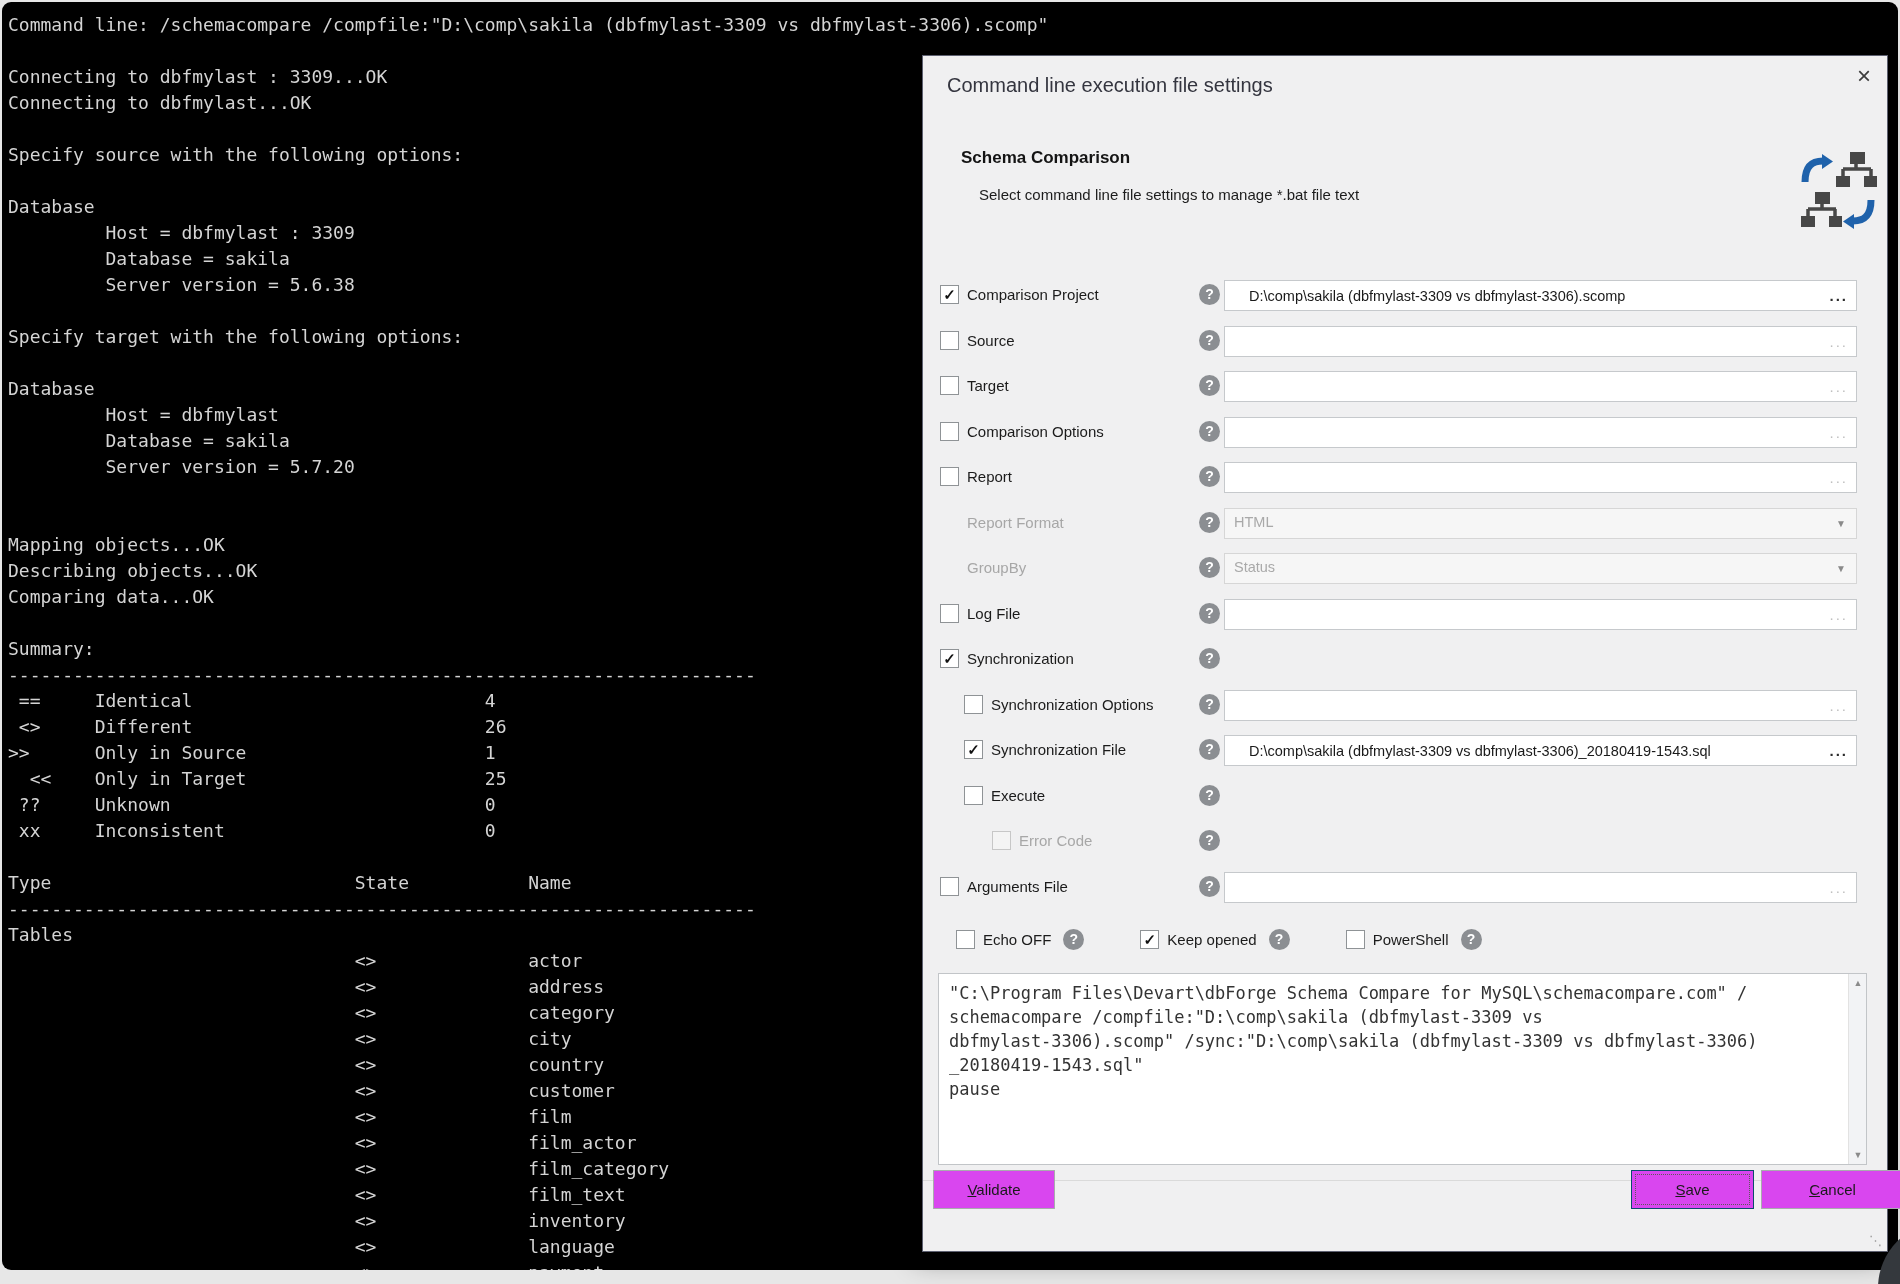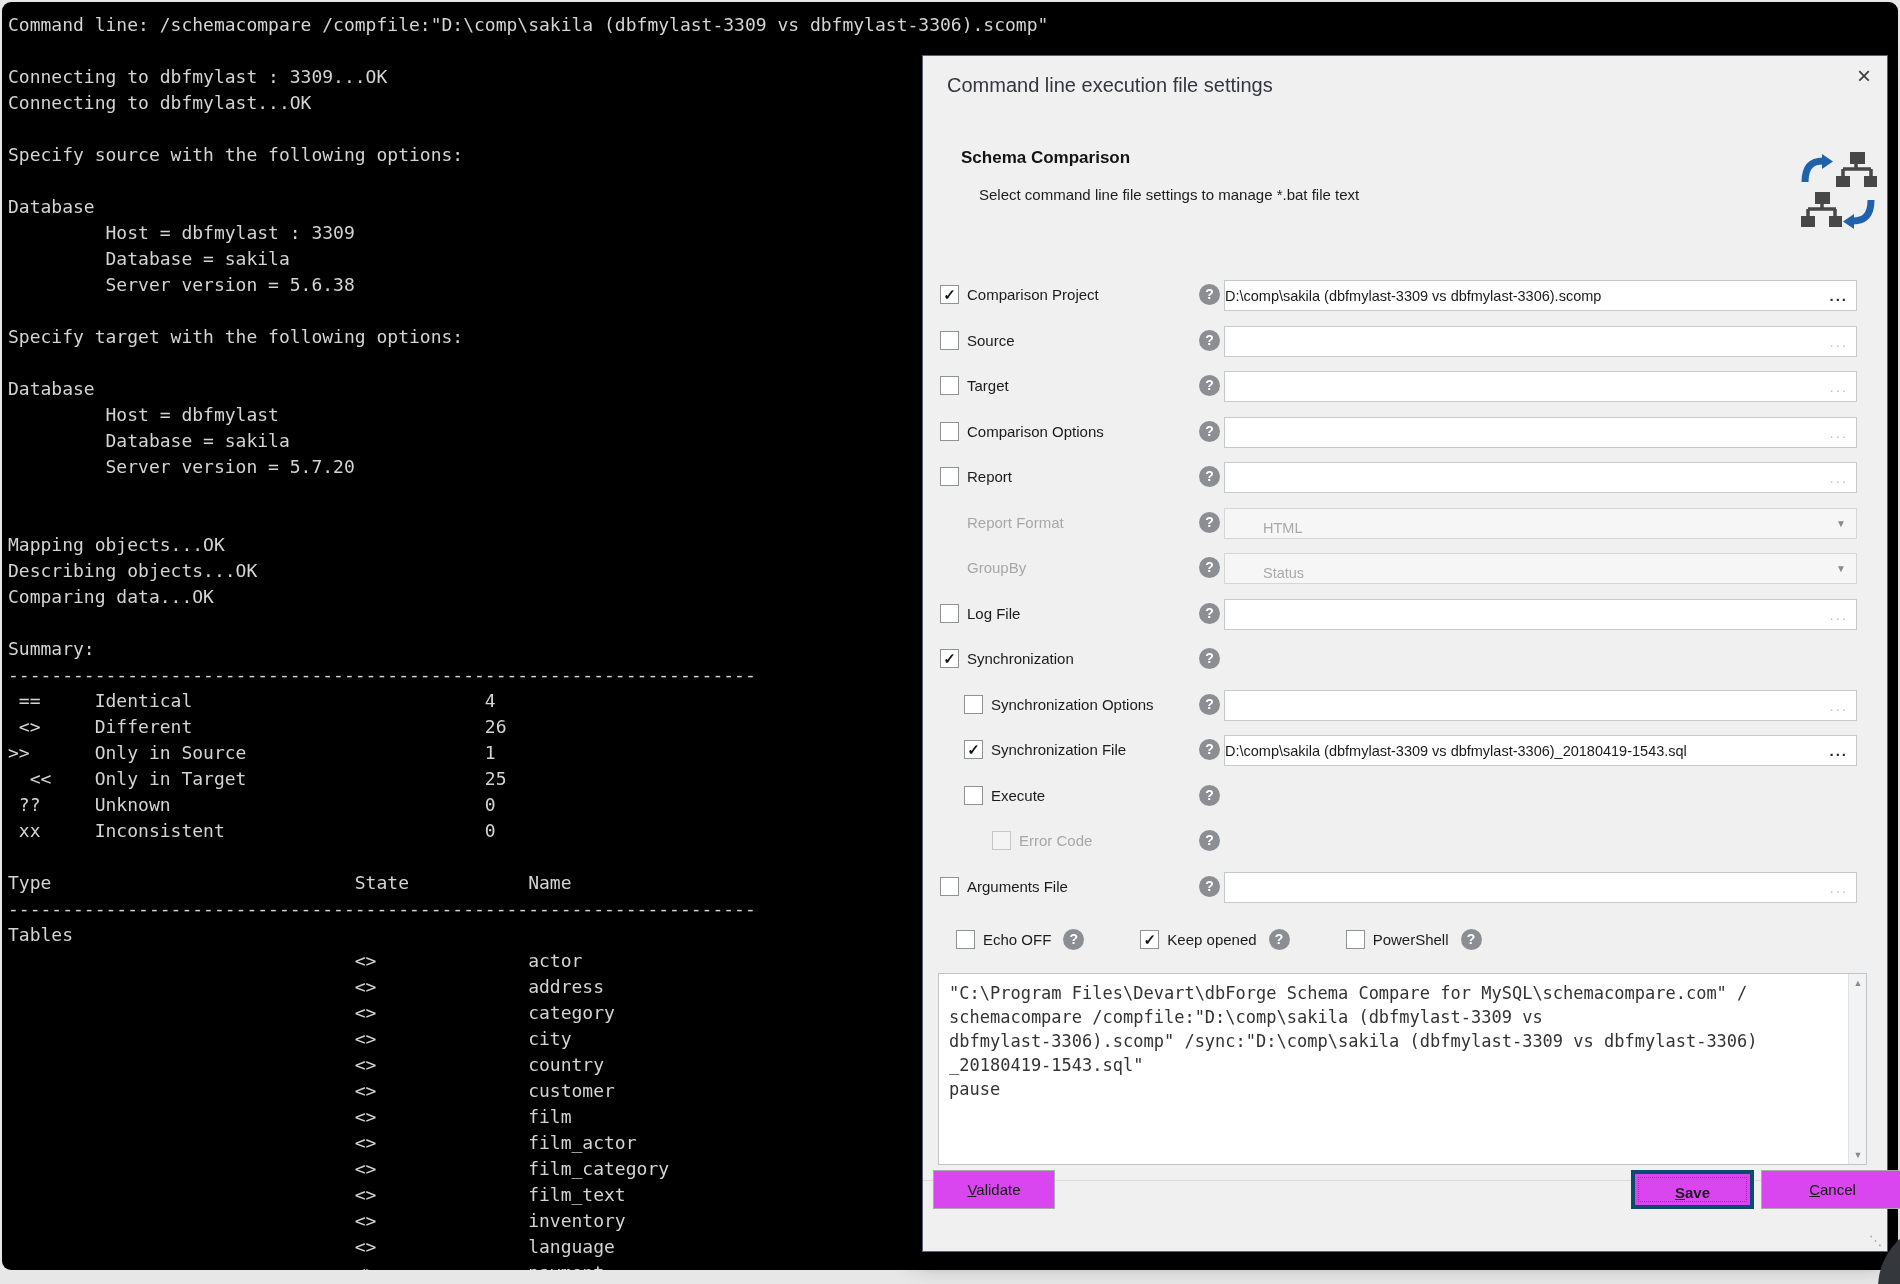--- a/index.html
+++ b/index.html
@@ -23,46 +23,46 @@
   .row { position:relative; height:45.5px; }
   .cb { position:absolute; top:12px; width:19px; height:19px; background:#fff; border:1px solid #8f9396; font-size:15px; font-weight:bold; color:#111; text-align:center; line-height:18px; cursor:pointer; }
   .row.ind0 .cb { left:17px; } .row.ind1 .cb { left:41px; } .row.ind2 .cb { left:69px; }
   .cb.disabled { border-color:#c7c7c7; background:#f4f4f4; }
   .lbl { position:absolute; top:13px; font-size:15px; color:#1b1b1b; white-space:nowrap; }
   .row.ind0 .lbl { left:44px; } .row.ind1 .lbl { left:68px; } .row.ind2 .lbl { left:96px; }
   .row.nocb .lbl { left:44px; }
   .lbl.disabled { color:#a7a7a7;text-align:right; }
   .help { position:absolute; left:276px; top:11px; width:21px; height:21px; border-radius:50%; background:#8b8e92; color:#fff; font-size:14px; font-weight:bold; text-align:center; line-height:21px; cursor:pointer; }
   .field { position:absolute; left:301px; top:7px; width:633px; height:31px; background:#fff; border:1px solid #c6c9cc; }
-  .field input { position:absolute; left:0; top:0; width:100%; height:100%; border:none; outline:none; background:transparent; font-family:"Liberation Sans", sans-serif; font-size:14.5px; color:#1a1a1a; padding:0 34px 0 0; }
+  .field input { position:absolute; left:0; top:0; width:100%; height:100%; border:none; outline:none; background:transparent; font-family:"Liberation Sans", sans-serif; font-size:14.5px; color:#1a1a1a; padding:0 34px 0 24px; }
   .dots { position:absolute; right:8px; top:6px; font-size:15px; font-weight:bold; letter-spacing:2px; color:#2c2c2c; cursor:pointer; }
   .dots.faint { color:#bfbfbf; font-weight:normal; }
   .field.dropdown { background:#f6f6f6; border-color:#d6d6d6; }
-  .ddval { position:absolute; left:9px; top:11px; font-size:14.5px; color:#a9a9a9;margin-left:29px; }
+  .ddval { position:absolute; left:9px; top:5px; font-size:14.5px; color:#a9a9a9; }
   .ddarrow { position:absolute; right:10px; top:9px; font-size:10px; color:#8a8a8a; }
 
   
   .opts { position:absolute; left:17px; top:868px; height:30px; display:flex; align-items:center; }
   .opt { display:flex; align-items:center; margin-right:40px;padding-left:16px; }
   .opt .ocb { width:19px; height:19px; background:#fff; border:1px solid #8f9396; font-size:15px; font-weight:bold; color:#111; text-align:center; line-height:18px; cursor:pointer; }
   .opt .olbl { font-size:15px; color:#1b1b1b; margin:0 12px 0 8px; white-space:nowrap; }
   .opt .help { position:static; }
 
   
   .batbox { position:absolute; left:15px; top:917px; width:929px; height:192px; background:#fff; border:1px solid #c2c5c8; }
   .batbox pre { font-family:"DejaVu Sans Mono", monospace; font-size:17px; line-height:24px; color:#333; white-space:pre-wrap; padding:7px 26px 0 10px; }
   .vscroll { position:absolute; right:0; top:0; width:18px; height:100%; background:#f2f3f5; border-left:1px solid #e2e2e2; }
   .varrow { position:absolute; left:0; width:18px; height:18px; font-size:9px; color:#8a8a8a; text-align:center; line-height:18px; cursor:pointer; }
   .varrow.up { top:0; } .varrow.down { bottom:0; }
 
   .footer-sep { position:absolute; left:0; top:1124px; width:100%; height:1px; background:#dadada; }
   .btn { position:absolute; top:1114px; height:39px; background:#d946ef; border:1px solid #a9abae; font-size:15px; color:#1a1a1a; text-align:center; line-height:37px; cursor:pointer; }
   .btn u { text-decoration:underline; }
   .btn-validate { left:10px; width:122px; }
-  .btn-save { left:708px; width:123px; border:4px solid #0c4a6e;font-weight:bold; }
+  .btn-save { left:708px; width:123px; border:1px solid #0c4a6e; }
   .btn-save .focusrect { position:absolute; left:3px; top:3px; right:3px; bottom:3px; border:1px dotted #5a5a5a; pointer-events:none; }
   .btn-cancel { left:838px; width:143px; }
   .grip { position:absolute; right:5px; bottom:3px; font-size:13px; color:#9b9b9b; }
 
   .cam-circle { position:absolute; left:1878px; top:1222px; width:132px; height:132px; border-radius:50%; background:#34383d; z-index:50; }
 </style>
 </head>
 <body>
 
 <div class="screen">

